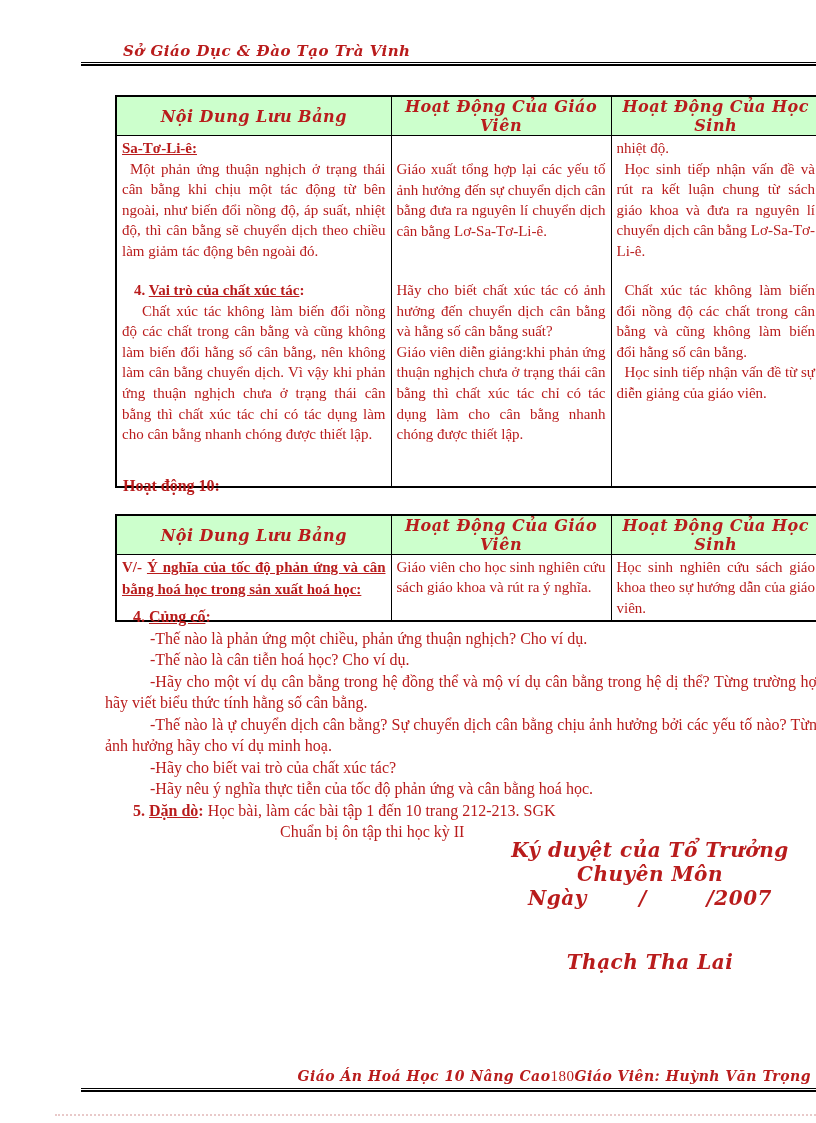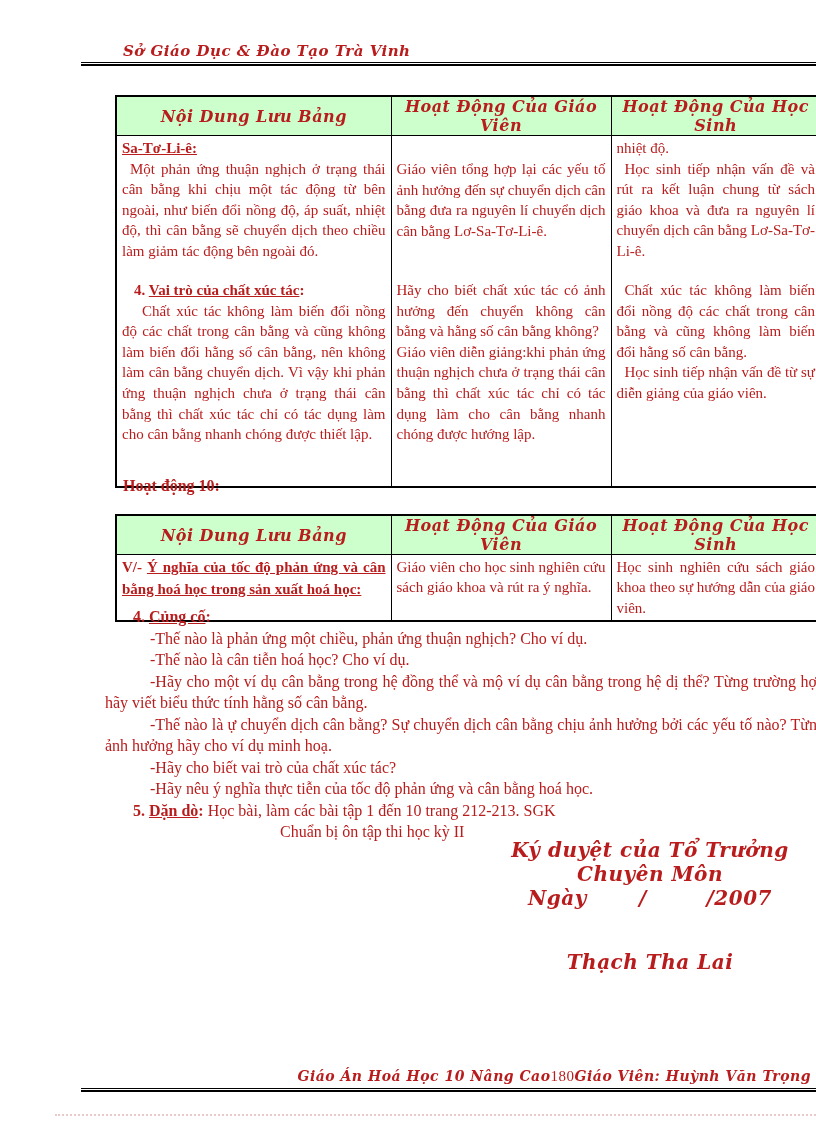--- a/index.html
+++ b/index.html
@@ -138,25 +138,25 @@
           <p class="b i u">Sa-Tơ-Li-ê:</p>
           <p class="i ind8">Một phản ứng thuận nghịch ở trạng thái cân bằng khi chịu một tác động từ bên ngoài, như biến đổi nồng độ, áp suất, nhiệt độ, thì cân bằng sẽ chuyển dịch theo chiều làm giảm tác động bên ngoài đó.</p>
         </div>
         <div>
           <p class="b h-num"><span>4.</span> <span class="u">Vai trò của chất xúc tác</span><span>:</span></p>
           <p class="ind20">Chất xúc tác không làm biến đổi nồng độ các chất trong cân bằng và cũng không làm biến đổi hằng số cân bằng, nên không làm cân bằng chuyển dịch. Vì vậy khi phản ứng thuận nghịch chưa ở trạng thái cân bằng thì chất xúc tác chỉ có tác dụng làm cho cân bằng nhanh chóng được thiết lập.</p>
         </div>
       </td>
       <td class="cell">
         <div class="sec1">
-          <p class="gap-top">Giáo viên tổng hợp lại các yếu tố ảnh hưởng đến sự chuyển dịch cân bằng đưa ra nguyên lí chuyển dịch cân bằng Lơ-Sa-Tơ-Li-ê.</p>
+          <p class="gap-top">Giáo xuất tổng hợp lại các yếu tố ảnh hưởng đến sự chuyển dịch cân bằng đưa ra nguyên lí chuyển dịch cân bằng Lơ-Sa-Tơ-Li-ê.</p>
         </div>
         <div>
-          <p>Hãy cho biết chất xúc tác có ảnh hưởng đến chuyển không cân bằng và hằng số cân bằng không?</p>
-          <p>Giáo viên diễn giảng:khi phản ứng thuận nghịch chưa ở trạng thái cân bằng thì chất xúc tác chỉ có tác dụng làm cho cân bằng nhanh chóng được hướng lập.</p>
+          <p>Hãy cho biết chất xúc tác có ảnh hưởng đến chuyển dịch cân bằng và hằng số cân bằng suất?</p>
+          <p>Giáo viên diễn giảng:khi phản ứng thuận nghịch chưa ở trạng thái cân bằng thì chất xúc tác chỉ có tác dụng làm cho cân bằng nhanh chóng được thiết lập.</p>
         </div>
       </td>
       <td class="cell">
         <div class="sec1">
           <p>nhiệt độ.</p>
           <p class="ind8">Học sinh tiếp nhận vấn đề và rút ra kết luận chung từ sách giáo khoa và đưa ra nguyên lí chuyển dịch cân bằng Lơ-Sa-Tơ-Li-ê.</p>
         </div>
         <div>
           <p class="ind8">Chất xúc tác không làm biến đổi nồng độ các chất trong cân bằng và cũng không làm biến đổi hằng số cân bằng.</p>
           <p class="ind8">Học sinh tiếp nhận vấn đề từ sự diễn giảng của giáo viên.</p>

